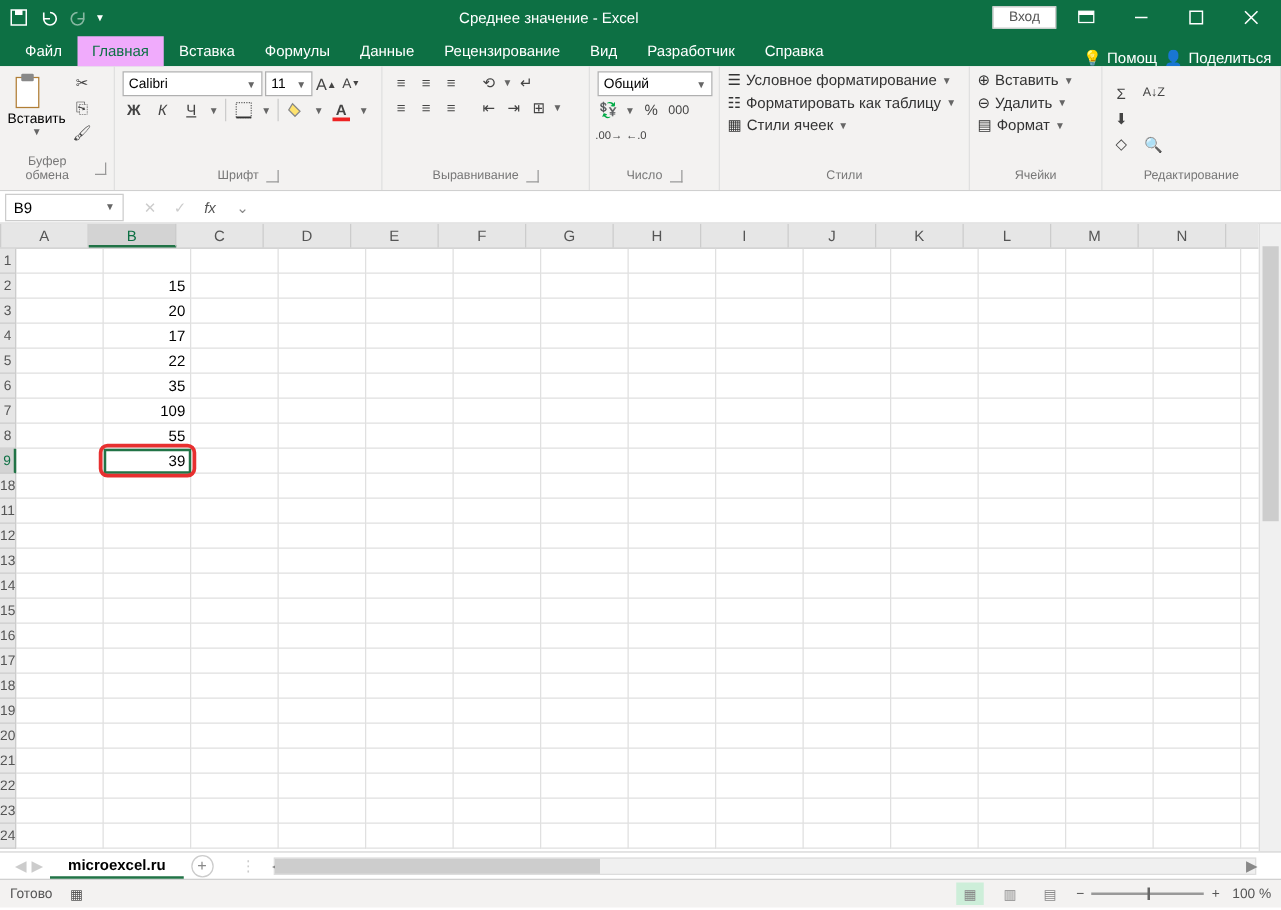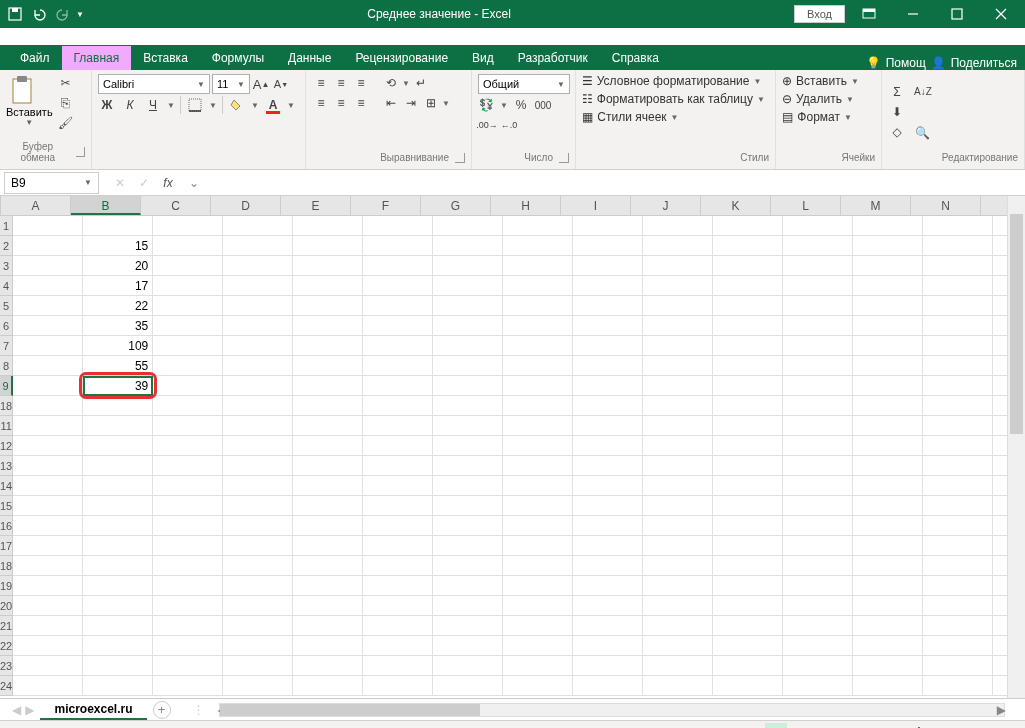--- a/index.html
+++ b/index.html
@@ -8,30 +8,30 @@
 
 .titlebar { height: 28px; background: #0d7044; display: flex; align-items: center; color: #fff; padding: 0 4px; }
 .qat { display: flex; gap: 2px; align-items: center; }
 .qat-btn { width: 22px; height: 22px; display: flex; align-items: center; justify-content: center; cursor: pointer; }
 .titlebar-title { flex: 1; text-align: center; font-size: 12px; }
 .titlebar-right { display: flex; gap: 4px; align-items: center; }
 .signin-btn { background: #fff; color: #555; padding: 2px 12px; font-size: 11px; border: 1px solid #ccc; cursor: pointer; }
 .win-btn { width: 40px; height: 28px; display: flex; align-items: center; justify-content: center; cursor: pointer; color: #fff; }
 
 
-.tabs { height: 25px; background: #0d7044; display: flex; align-items: flex-end; color: #fff; padding-left: 8px; margin-top: 17px; }
+.tabs { height: 25px; background: #0d7044; display: flex; align-items: flex-end; color: #fff; padding-left: 8px; }
 .tab { padding: 5px 12px; font-size: 12px; cursor: pointer; }
 .tab.active { background: #f0abfc; color: #0d7044; }
 .tabs-right { margin-left: auto; display: flex; gap: 6px; padding-right: 8px; align-items: center; }
 .tr-item { display: flex; align-items: center; gap: 4px; cursor: pointer; font-size: 12px; }
 
 
 .ribbon { height: 100px; background: #f3f2f1; border-bottom: 1px solid #d0d0d0; display: flex; }
 .rgroup { border-right: 1px solid #e0e0e0; padding: 4px 6px; display: flex; flex-direction: column; justify-content: space-between; position: relative; }
-.rgroup-label { text-align: center; font-size: 10px; color: #777; padding: 2px 0; display: flex; align-items: center; justify-content: flex-end; gap: 6px; }
+.rgroup-label { text-align: center; font-size: 10px; color: #777; padding: 2px 0; display: flex; align-items: center; justify-content: center; gap: 6px; }
 .dialog-l { width:10px; height:10px; border:1px solid #999; border-top:none; border-left:none; display:inline-block; position:relative;}
 .rrow { display: flex; align-items: center; gap: 2px; }
 .ricon { width: 18px; height: 18px; display: flex; align-items: center; justify-content: center; cursor: pointer; color: #444; }
 .ricon.big { width: 32px; height: 32px; }
 .rdrp { width: 8px; font-size: 8px; color: #666; cursor:pointer; }
 .rsel { height: 20px; border: 1px solid #b0b0b0; background: #fff; font-size: 11px; padding: 0 4px; display:flex; align-items:center; justify-content:space-between; cursor:pointer; }
 .rtxt { font-size: 12px; color:#333; cursor:pointer; display:flex; align-items:center; gap:4px;}
 .rvsp { display:flex; flex-direction:column; gap:2px;}
 
 
@@ -218,20 +218,24 @@
             </svg>
           </div>
           <span class="rdrp">▼</span>
         <div class="ricon" style="position:relative">
             <span style="font-weight:bold">A</span>
             <div style="position:absolute;bottom:0;left:2px;right:2px;height:3px;background:#e22"></div>
           </div>
           <span class="rdrp">▼</span>
       </div>
     </div>
+    <div class="rgroup-label">
+        <span>Шрифт</span>
+        <span class="dialog-l"></span>
+      </div>
   </div>
 
   <div class="rgroup" style="width:166px">
     <div class="rvsp" style="flex:1">
       <div class="rrow">
         <div class="ricon">≡</div>
         <div class="ricon">≡</div>
         <div class="ricon">≡</div>
         <div style="width:8px"></div>
         <div class="ricon">⟲</div>

